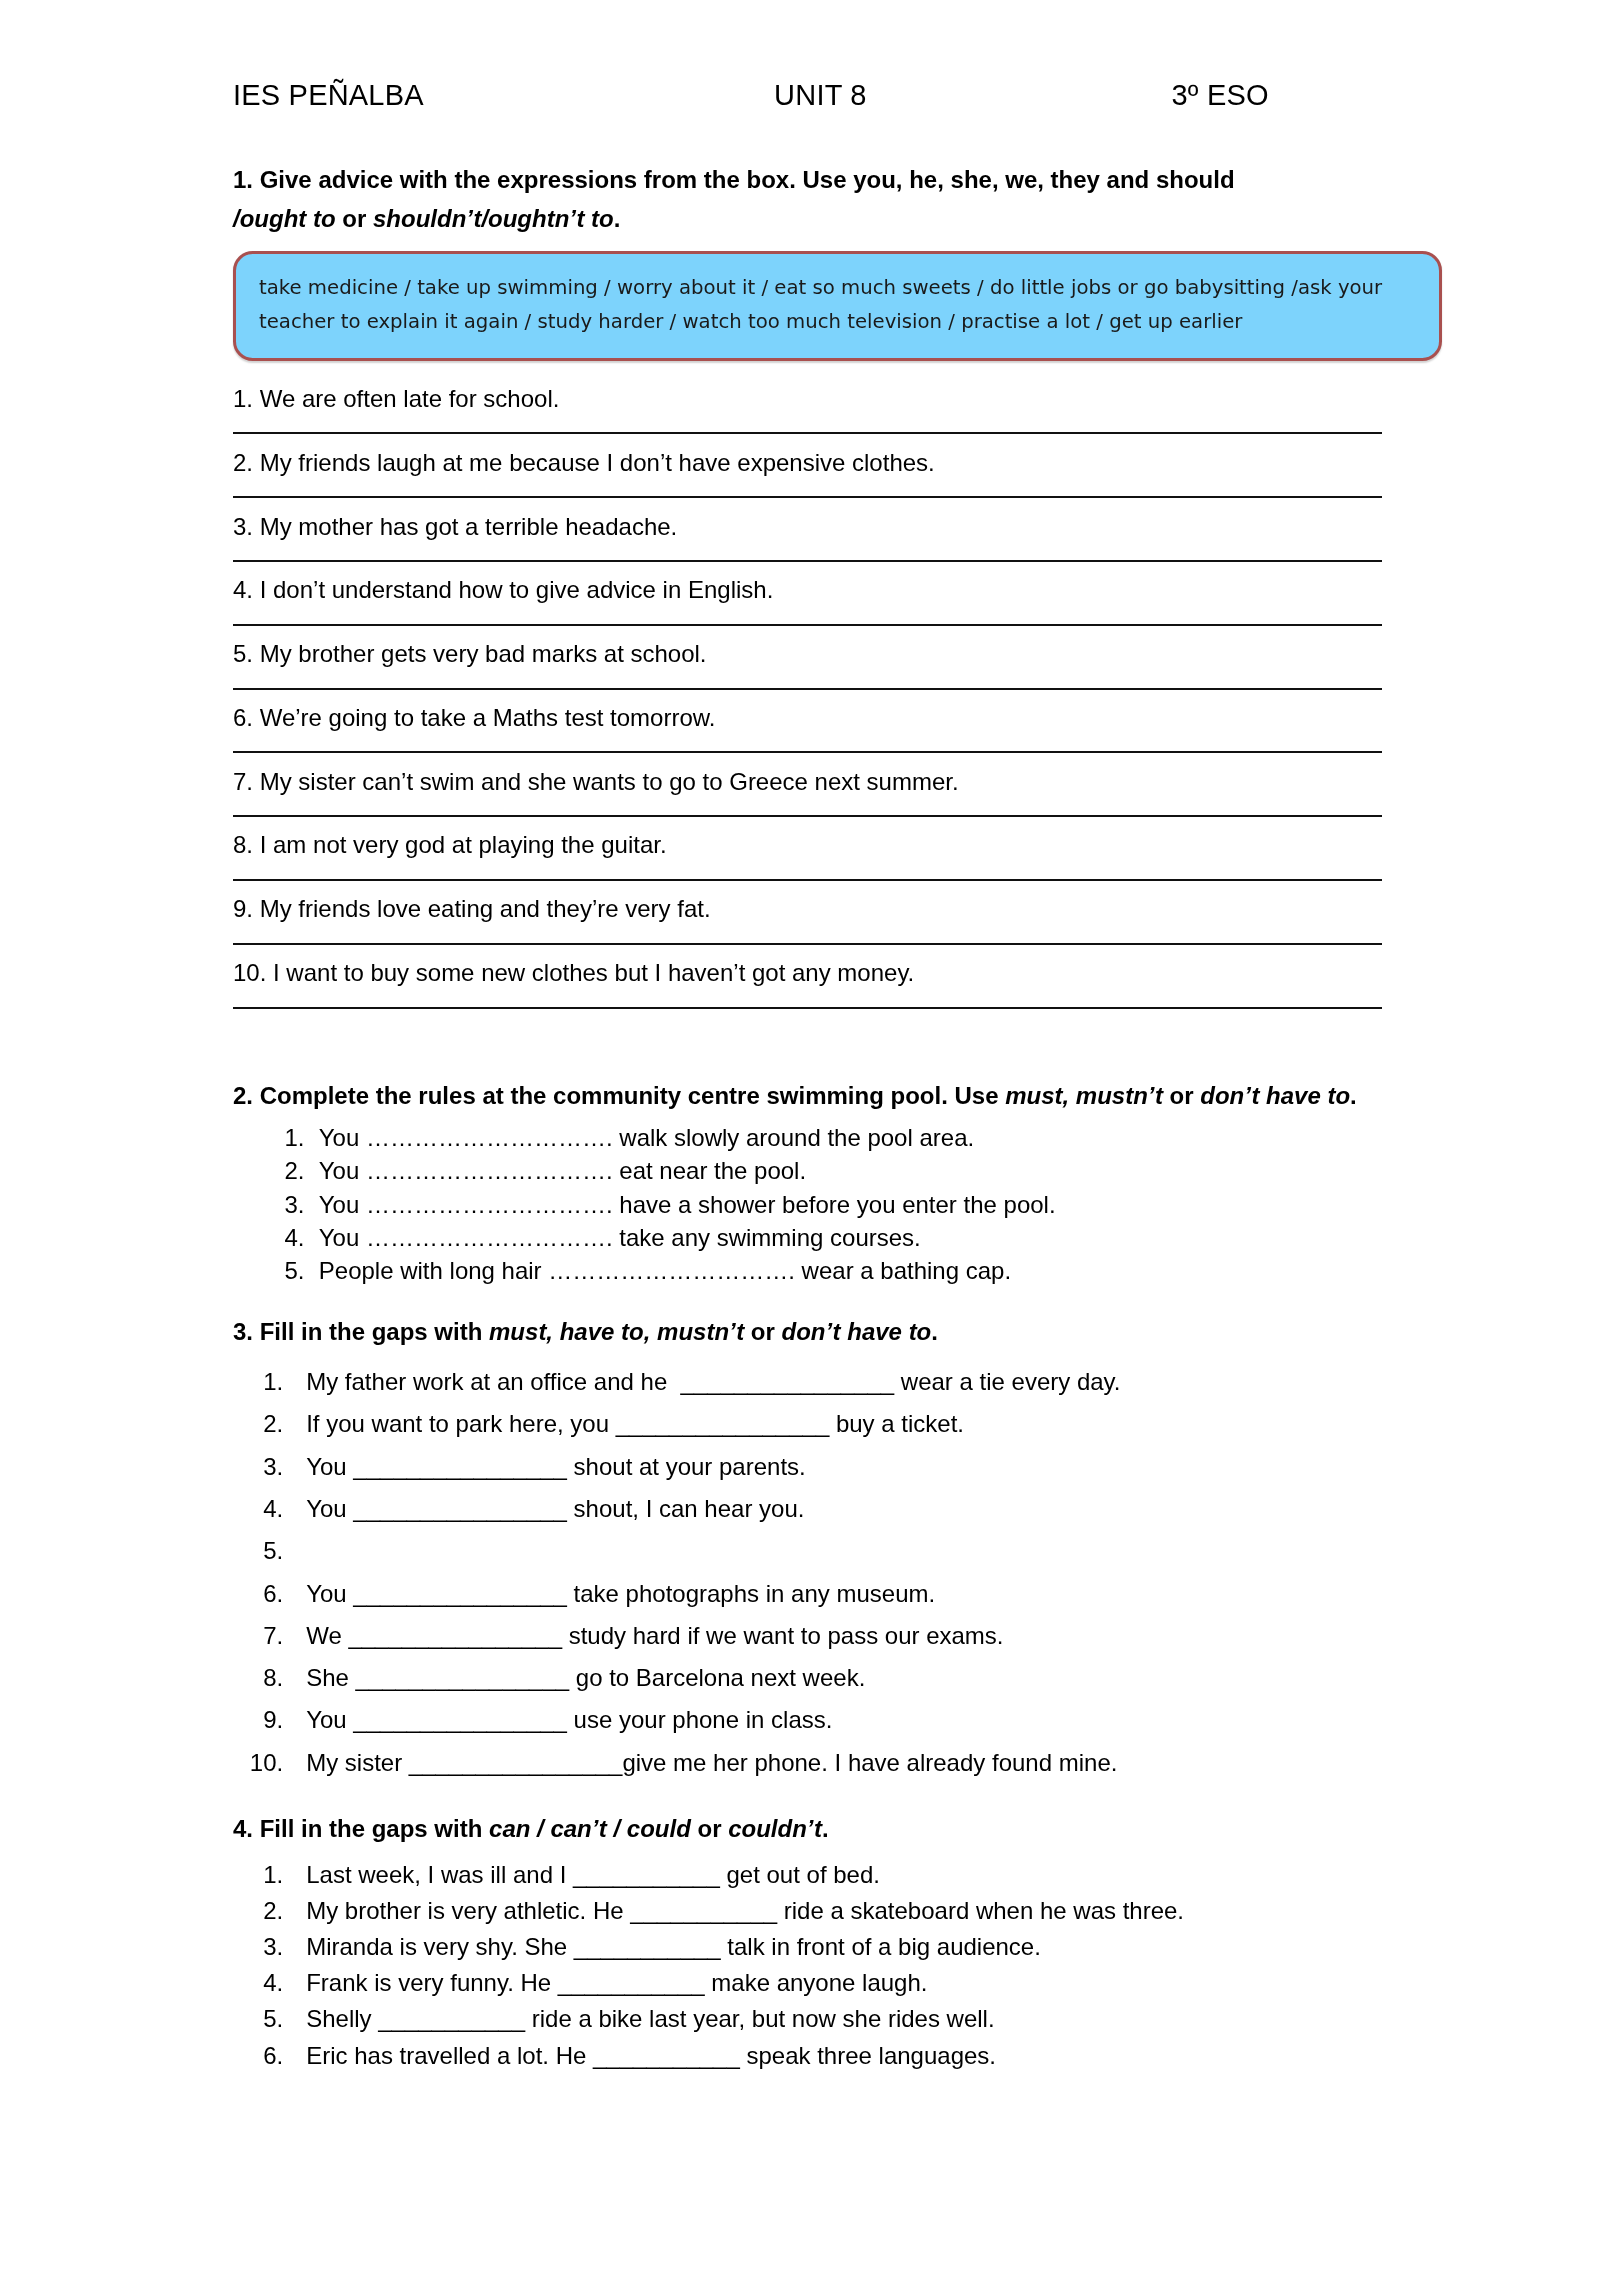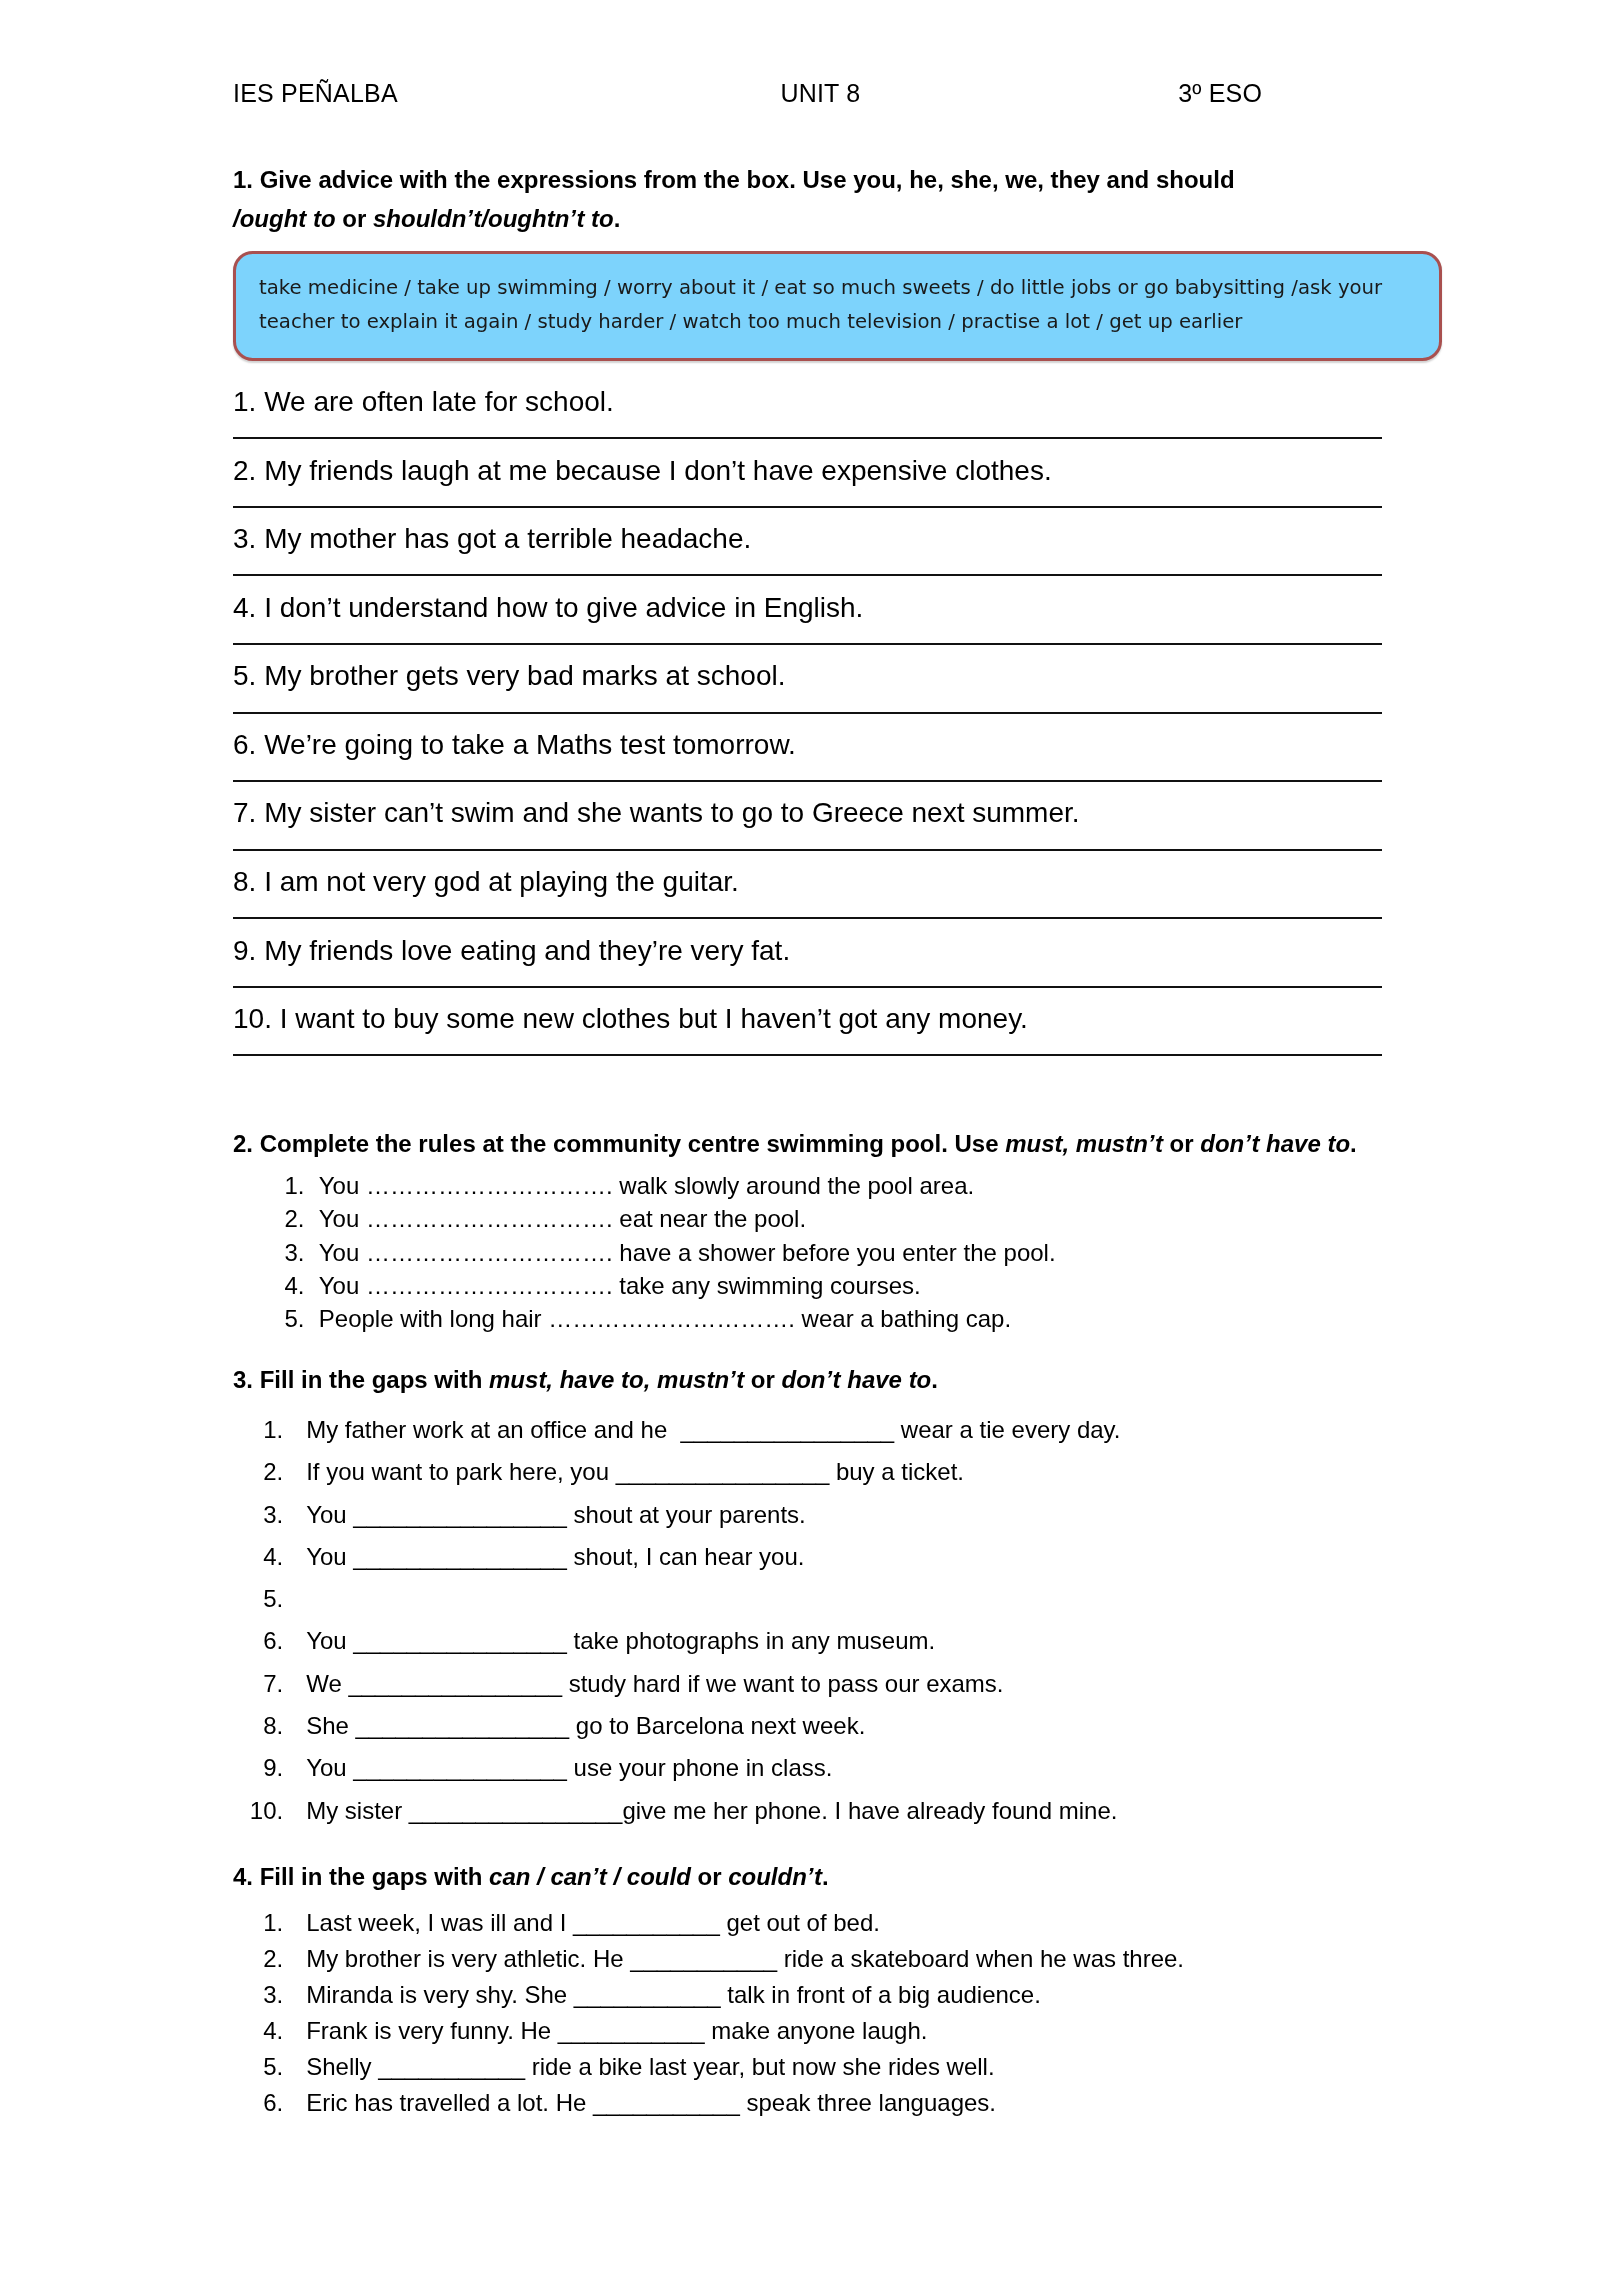--- a/index.html
+++ b/index.html
@@ -23,21 +23,21 @@
   }
 
   
   .header {
     position: absolute;
     left: 233px;
     top: 79px;
     width: 1164px;
     display: flex;
     align-items: baseline;
-    font-size: 25px;
+    font-size: 29px;
     letter-spacing: 0.2px;
     gap: 46px;
   }
   .header .h-left   { width: 34%; text-align: left; }
   .header .h-center { width: 33%; text-align: center; }
   .header .h-right  { width: 33%; text-align: center; }
 
   
   .content {
     position: absolute;
@@ -49,21 +49,21 @@
   
   .ex-heading {
     font-size: 24px;
     font-weight: bold;
     line-height: 1.62;
     margin: 0;
   }
   .ex-heading em { font-style: italic; }
 
   .sentence {
-    font-size: 28px;
+    font-size: 24px;
     line-height: 1.2;
     margin: 0;
     white-space: pre-wrap;
   }
 
   
   #ex1-list { margin-top: 24px; }
   .ex1-item { margin-bottom: 0; }
   .ex1-item .sentence { padding-bottom: 2.7px; }
   .answer-line {

